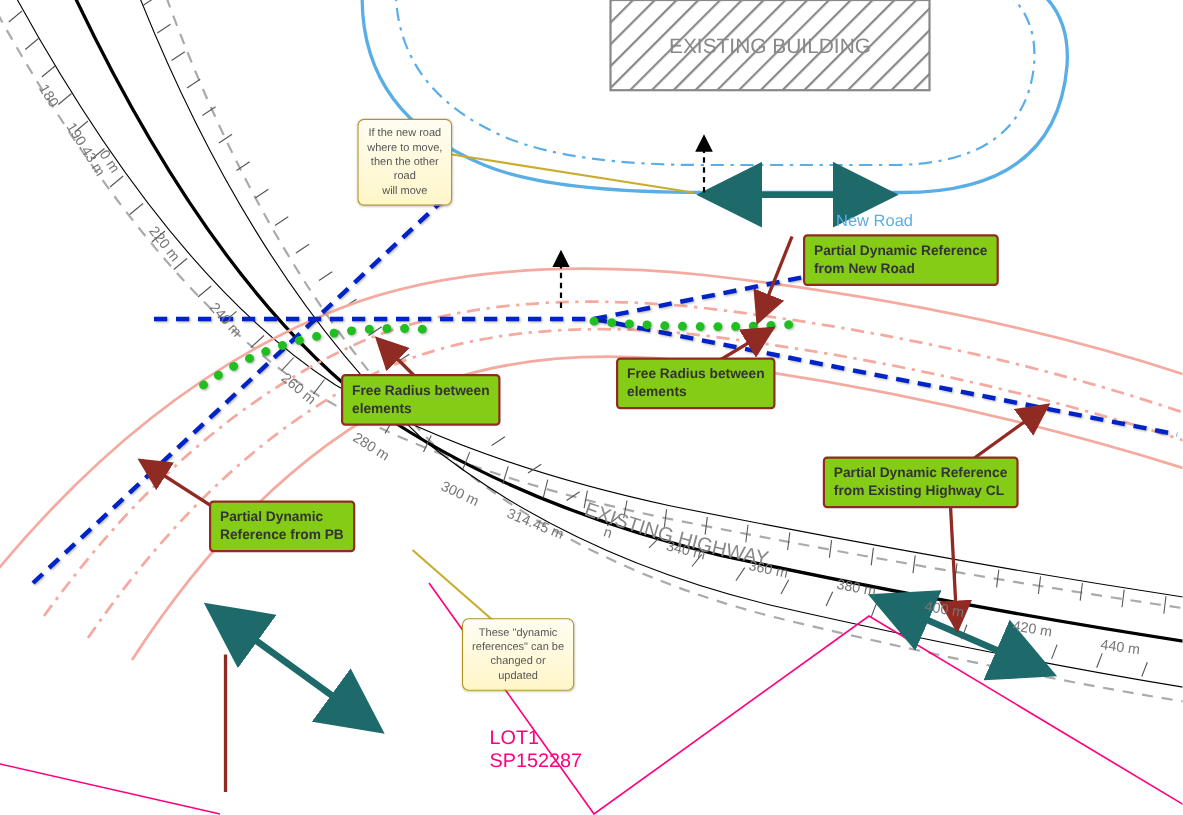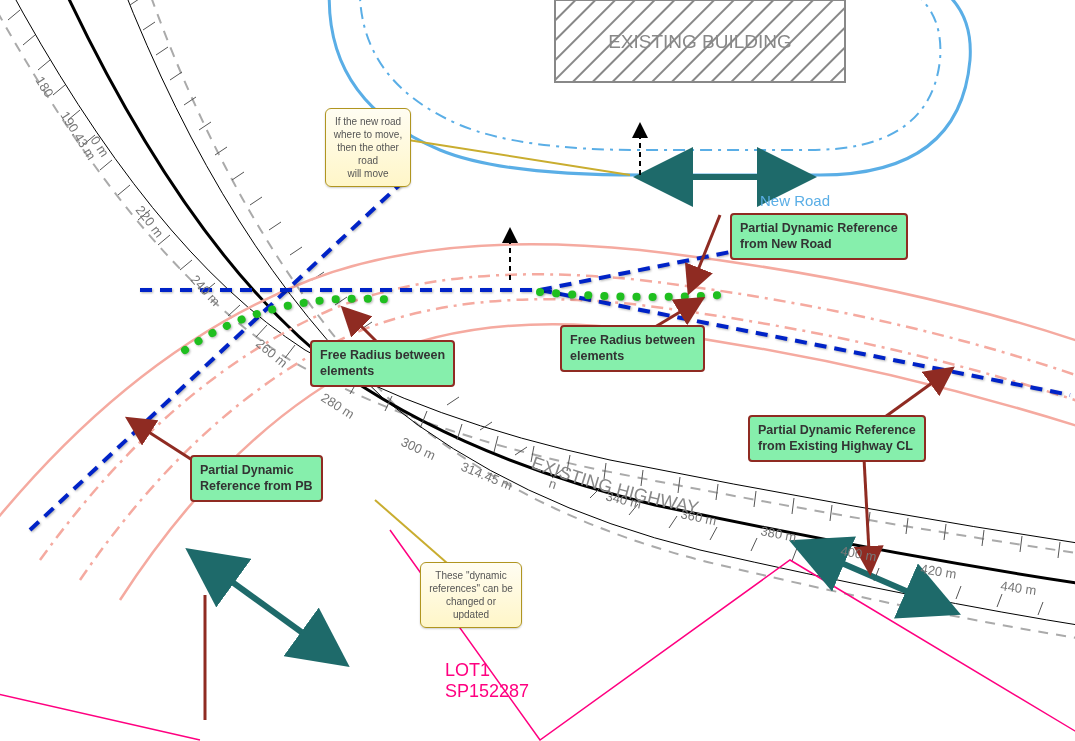--- a/index.html
+++ b/index.html
@@ -1,17 +1,17 @@
 <!DOCTYPE html>
 <html><head>
 <meta charset="utf-8">
 <style>
   html, body { margin:0; padding:0; width:1075px; height:741px; background:#fff; font-family:Arial,Helvetica,sans-serif; overflow:hidden; position:relative; }
   svg { position:absolute; top:0; left:0; }
-  .callout-box { position:absolute; border:2px solid #8f2b22; background:#86efac; border-radius:4px; padding:6px 8px; font-size:12.5px; font-weight:bold; color:#333; line-height:1.25; z-index:30; }
+  .callout-box { position:absolute; border:2px solid #8f2b22; background:#84cc16; border-radius:4px; padding:6px 8px; font-size:12.5px; font-weight:bold; color:#333; line-height:1.25; z-index:30; }
   .note-box { position:absolute; border:1px solid #b09520; background:#fffbe8; background:linear-gradient(#fffdf2,#fff6c8); border-radius:6px; padding:6px 1px; font-size:10px; color:#555; text-align:center; line-height:1.3; z-index:30; box-shadow:0 1px 2px rgba(0,0,0,.2); }
   .lot-label { position:absolute; color:#ff0080; font-size:18px; text-align:left; z-index:30; }
   .road-label { position:absolute; font-size:12px; z-index:30; }
 </style>
 </head>
 <body>
 
 <svg width="1075" height="741" viewBox="0 0 1075 741">
   <defs>
     <pattern id="hatch" patternUnits="userSpaceOnUse" width="14" height="14" patternTransform="rotate(45)">

